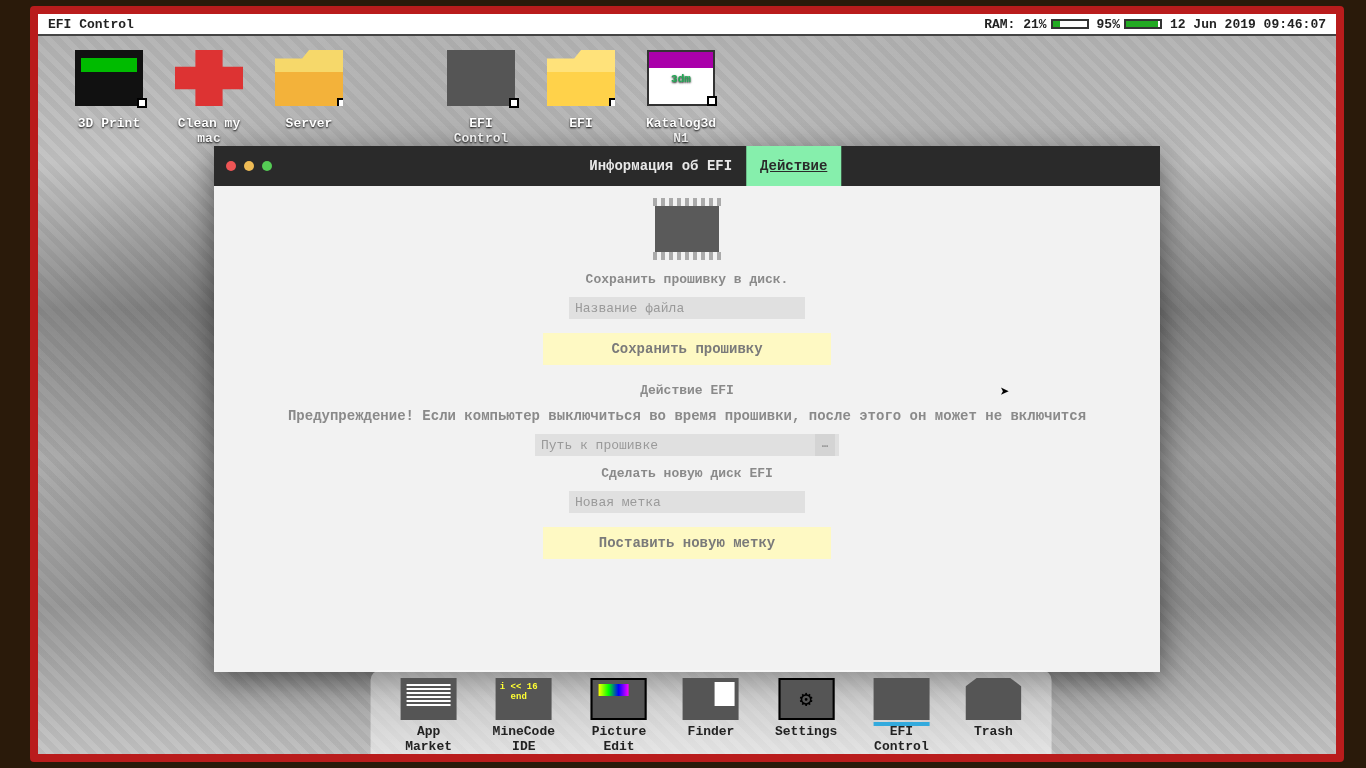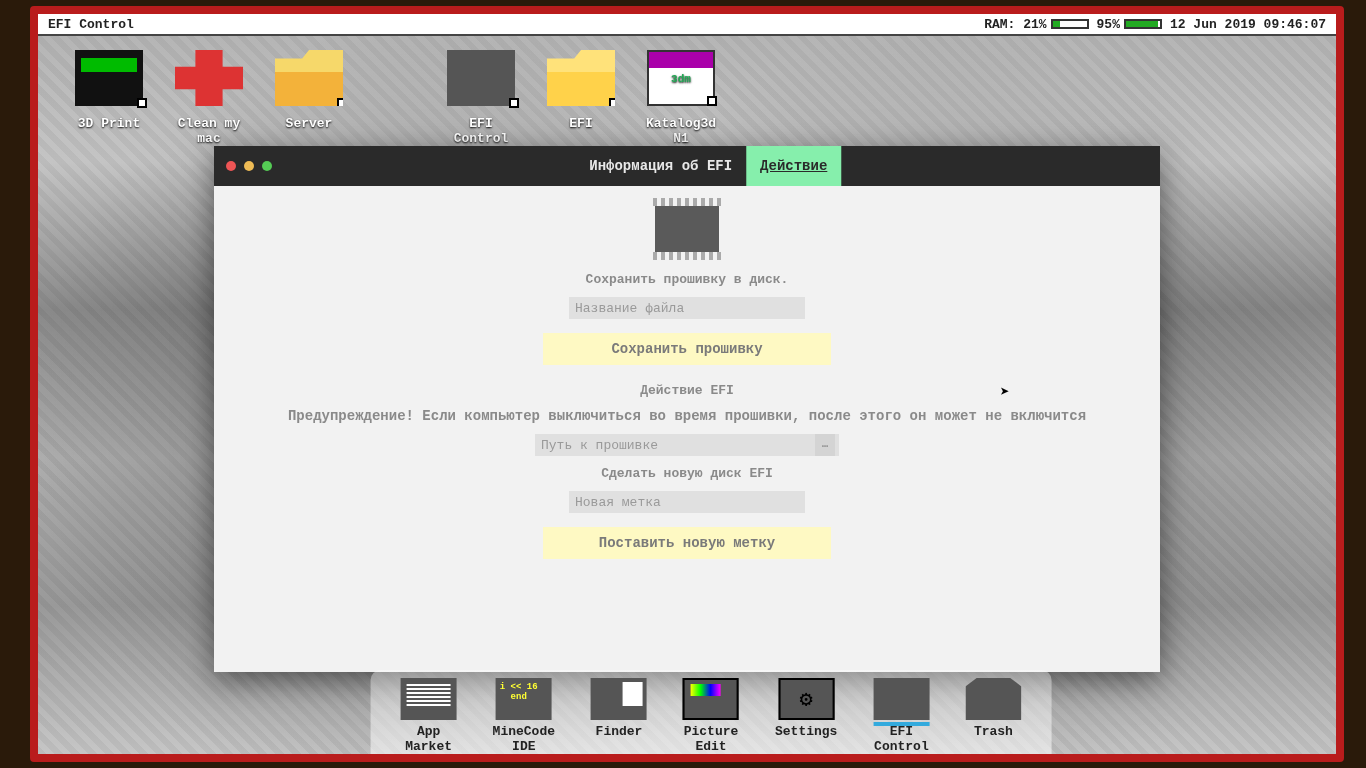--- a/index.html
+++ b/index.html
@@ -223,28 +223,28 @@
   <div class="dock" id="dock">
       <div class="ditem">
         <div class="ic market"></div>
         <div>App Market</div>
       </div>
       <div class="ditem">
         <div class="ic ide"></div>
         <div>MineCode IDE</div>
       </div>
       <div class="ditem">
+        <div class="ic pic"></div>
+        <div>Picture Edit</div>
+      </div>
+      <div class="ditem">
         <div class="ic finder"></div>
         <div>Finder</div>
       </div>
       <div class="ditem">
-        <div class="ic pic"></div>
-        <div>Picture Edit</div>
-      </div>
-      <div class="ditem">
         <div class="ic set"></div>
         <div>Settings</div>
       </div>
       <div class="ditem">
         <div class="ic efi"></div>
         <div>EFI Control</div>
       </div>
       <div class="ditem">
         <div class="ic trash"></div>
         <div>Trash</div>

